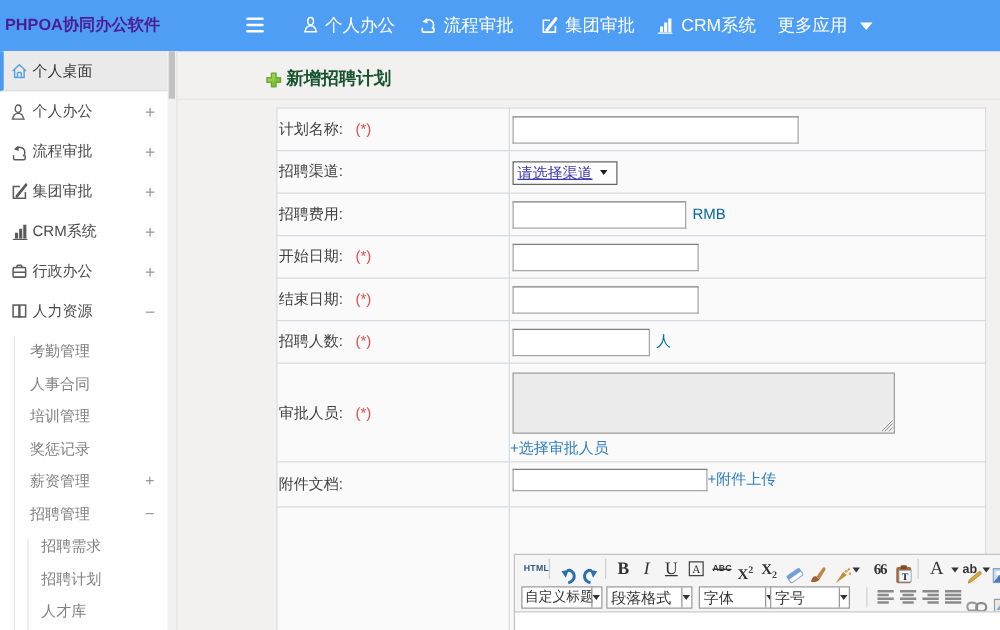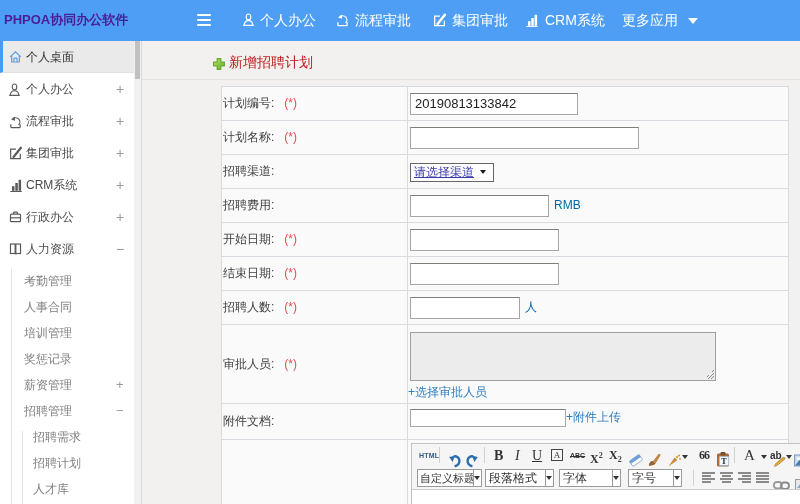--- a/index.html
+++ b/index.html
@@ -29,21 +29,21 @@
 #m1-sel .txt { left:23px; color:#333; }
 #m1-sel svg { left:6px; }
 .m2 { position:absolute; left:0; width:122px; height:26px; font-size:12px; color:#808080; }
 .m2 .txt { position:absolute; left:24px; line-height:26px; }
 .m2 .exp { position:absolute; left:116px; line-height:26px; font-size:13px; color:#999; }
 .m3 .txt { left:33px; }
 #iline1 { position:absolute; left:11px; top:228px; width:1px; height:235px; background:#e4e4e4; }
 #iline2 { position:absolute; left:22px; top:390px; width:1px; height:73px; background:#e4e4e4; }
 
 
-#title { position:absolute; left:229px; top:54px; font-size:14px; font-weight:400; color:#b91c1c; }
+#title { position:absolute; left:229px; top:54px; font-size:14px; font-weight:700; color:#14532d; }
 #titleline { position:absolute; left:142px; top:79px; width:658px; height:1px; background:#e4e4e4; }
 #plus { position:absolute; left:212px; top:57px; }
 
 
 #ftable { position:absolute; left:221px; top:86px; width:567px; border-collapse:collapse; table-layout:fixed; background:#fafafa; }
 #ftable td { border:1px solid #d7dade; font-size:12px; color:#404040; vertical-align:middle; }
 #ftable td.lb { padding-left:1px; }
 .req { color:#e05050; }
 .inp { border:1px solid #a6a6a6; border-top-color:#7e7e7e; background:#fff; height:22px; margin-left:2px; font-size:13px; color:#222; font-family:"Liberation Sans",sans-serif; padding:0 4px; vertical-align:middle; }
 .unit { font-size:12px; color:#0369a1; margin-left:5px; }
@@ -216,24 +216,20 @@
     </svg>
   <div id="title">新增招聘计划</div>
   <div id="titleline"></div>
 
   <table id="ftable" cellspacing="0">
     <colgroup>
         <col style="width:186px">
         <col style="width:381px">
       </colgroup>
     <tbody>
-        <tr style="height:34px;">
-          <td class="lb">计划编号:&nbsp;&nbsp;&nbsp;<span class="req">(*)</span></td>
-          <td><input class="inp" style="width: 168px;" value="20190813133842"></td>
-        </tr>
     <tr style="height:34px;">
           <td class="lb">计划名称:&nbsp;&nbsp;&nbsp;<span class="req">(*)</span></td>
           <td><input class="inp" style="width: 229px;"></td>
         </tr>
     <tr style="height:34px;">
           <td class="lb">招聘渠道:</td>
           <td><span id="selbox"><span class="st">请选择渠道</span><span class="sa"></span></span></td>
         </tr>
     <tr style="height:34px;">
           <td class="lb">招聘费用:</td>
@@ -326,21 +322,21 @@
       <svg class="ei" style="left:382px;top:5px;" width="14" height="12" viewBox="0 0 14 12">
           <rect x="0.5" y="0.5" width="13" height="11" fill="#cadcf0" stroke="#7a9aba"></rect>
           <circle cx="4.5" cy="4" r="1.6" fill="#fff"></circle>
           <path d="M1 11 L5.5 5.5 L9 9 L11 7 L13.5 9.5 L13.5 11 Z" fill="#4a7ab0"></path>
         </svg>
     </div>
     <div id="edrow2">
       <span class="combo" style="left:5px;width:65px;font-size:11px;padding-left:2px;">自定义标题<span class="ar"></span></span>
       <span class="combo" style="left:73px;width:69px;">段落格式<span class="ar"></span></span>
       <span class="combo" style="left:147px;width:62px;">字体<span class="ar"></span></span>
-      <span class="combo" style="left:216px;width:54px;">字号<span class="ar"></span></span>
+      <span class="combo" style="left:204px;width:64px;">字号<span class="ar"></span></span>
       <span class="esep" style="left:281px;top:3px;"></span>
       <span class="alicon" style="left:290px;top:5px;">
           <div style="width:13px;"></div>
           <div style="width:9px;"></div>
           <div style="width:13px;"></div>
           <div style="width:9px;"></div>
         </span>
       <span class="alicon" style="left:308px;top:5px;">
           <div style="width:13px;"></div>
           <div style="width:9px;margin-left:2px;"></div>

